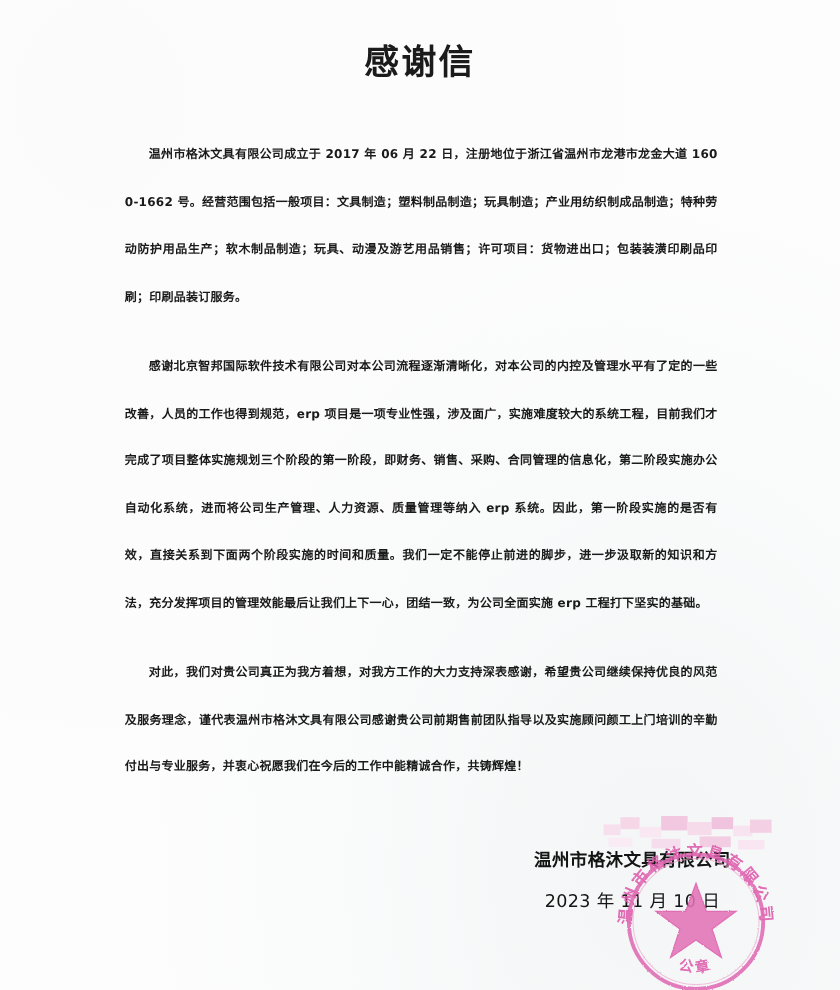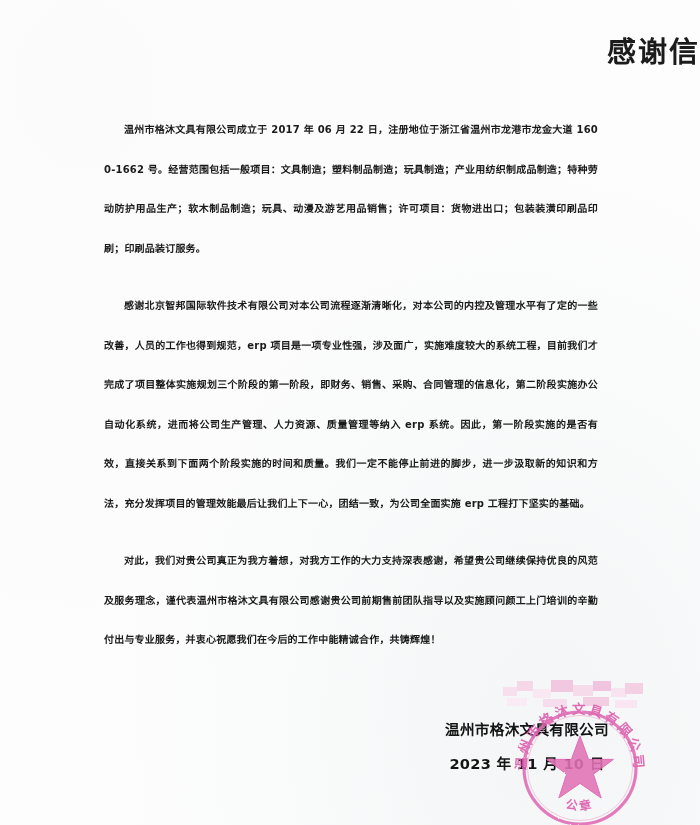--- a/index.html
+++ b/index.html
@@ -26,21 +26,21 @@
     background:
       radial-gradient(ellipse at 78% 88%, rgba(236,240,241,0.55) 0%, rgba(255,255,255,0) 55%),
       radial-gradient(ellipse at 12% 10%, rgba(250,250,250,0.6) 0%, rgba(255,255,255,0) 60%);
     pointer-events: none;
   }
   .doc-title {
     position: absolute;
     top: 28px;
     left: 0;
     width: 700px;
-    text-align: right;
+    text-align: center;
     font-size: 29px;
     font-weight: 700;
     letter-spacing: 2px;
     color: #1b1b1b;
     font-family: "DejaVu Sans", "Liberation Sans", sans-serif;
   }
   .body-copy {
     position: absolute;
     top: 110px;
     left: 104px;
@@ -56,34 +56,34 @@
     text-indent: 2em;
     font-weight: 600;
     letter-spacing: 0.2px;
     word-break: break-all;
   }
   .para:last-child { margin-bottom: 0; }
 
   .signature-block {
     position: absolute;
     right: 58px;
-    bottom: 44px;
+    bottom: 56px;
     text-align: center;
     width: 230px;
   }
   .sig-company {
     font-size: 14.6px;
     font-weight: 600;
     color: #141414;
     line-height: 34px;
     letter-spacing: 0.3px;
   }
   .sig-date {
     font-size: 14.6px;
-    font-weight: 700;
+    font-weight: 400;
     color: #141414;
     line-height: 34px;
     letter-spacing: 0.3px;
   }
 
   
   .seal {
     position: absolute;
     left: 510px;
     top: 702px;

